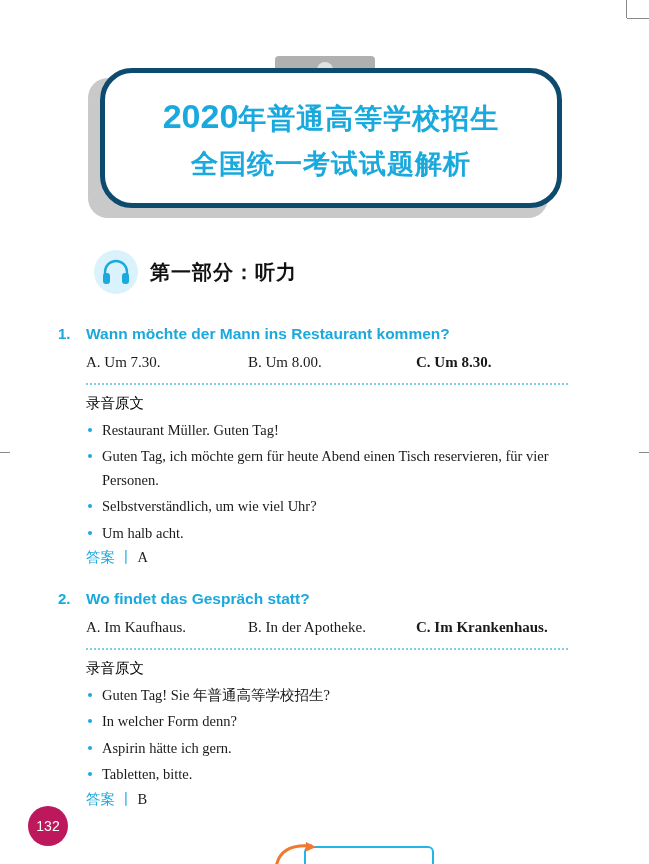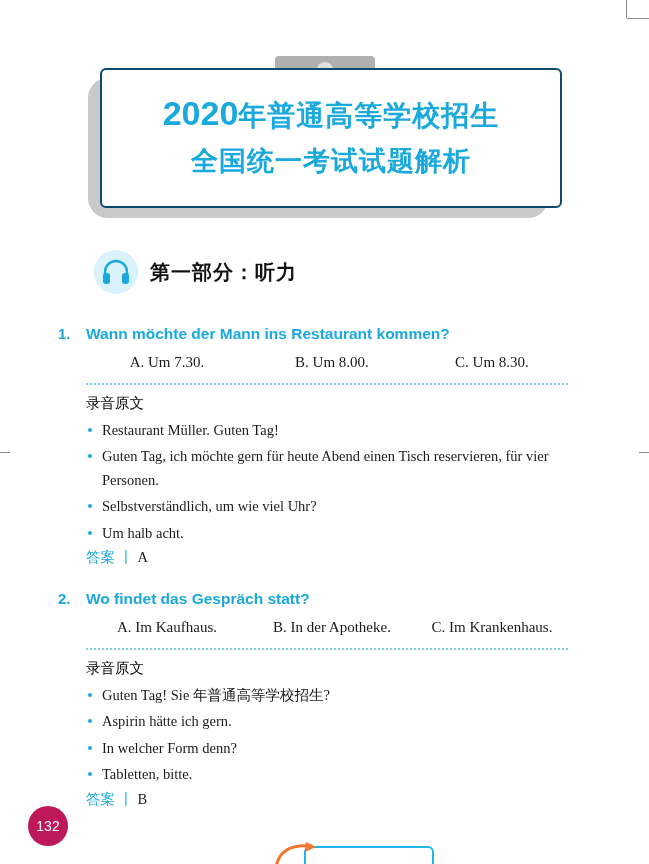--- a/index.html
+++ b/index.html
@@ -42,22 +42,22 @@
     position: absolute;
     left: 0; top: 30px;
     width: 460px; height: 140px;
     background: #c9c9c9;
     border-radius: 20px;
   }
   .banner {
     position: absolute;
     left: 12px; top: 20px;
     width: 462px; height: 140px;
-    border: 2px solid #0c4a6e;
-    border-radius: 6px;
+    border: 5px solid #0c4a6e;
+    border-radius: 32px;
     background: #ffffff;
   }
   .banner-line1, .banner-line2 {
     position: absolute;
     width: 100%;
     text-align: center;
     color: #1aa9dd;
     font-family: "Liberation Sans", sans-serif;
     font-weight: bold;
     letter-spacing: 1px;
@@ -108,24 +108,24 @@
     font-size: 15.5px;
     color: #1aa9dd;
   }
   .options {
     margin-left: 28px;
     margin-top: 11px;
     display: flex;
     font-size: 15px;
     color: #1a1a1a;
   }
-  .opt { white-space: nowrap; text-align: center; }
+  .opt { white-space: nowrap; }
   .opt.a { width: 162px; }
   .opt.b { width: 168px; }
-  .opt.c { flex: 1; }
+  .opt.c { flex: 1; font-weight: bold; }
 
   .dots {
     margin-left: 28px;
     margin-top: 12px;
     height: 1px;
     border-bottom: 2px dotted #7ccfe9;
     width: 482px;
   }
   .label-script {
     margin-left: 28px;
@@ -264,22 +264,22 @@
     </div>
     <div class="options">
       <span class="opt a">A. Im Kaufhaus.</span>
       <span class="opt b">B. In der Apotheke.</span>
       <span class="opt c">C. Im Krankenhaus.</span>
     </div>
     <div class="dots"></div>
     <div class="label-script">录音原文</div>
     <ul class="script">
       <li>Guten Tag! Sie 年普通高等学校招生?</li>
+      <li>In welcher Form denn?</li>
       <li>Aspirin hätte ich gern.</li>
-      <li>In welcher Form denn?</li>
       <li>Tabletten, bitte.</li>
     </ul>
     <div class="answer">
       <span>答案</span>
       <span>丨</span>
       <span class="val">B</span>
     </div>
   </div>
 
   <div class="pagenum">132</div>

